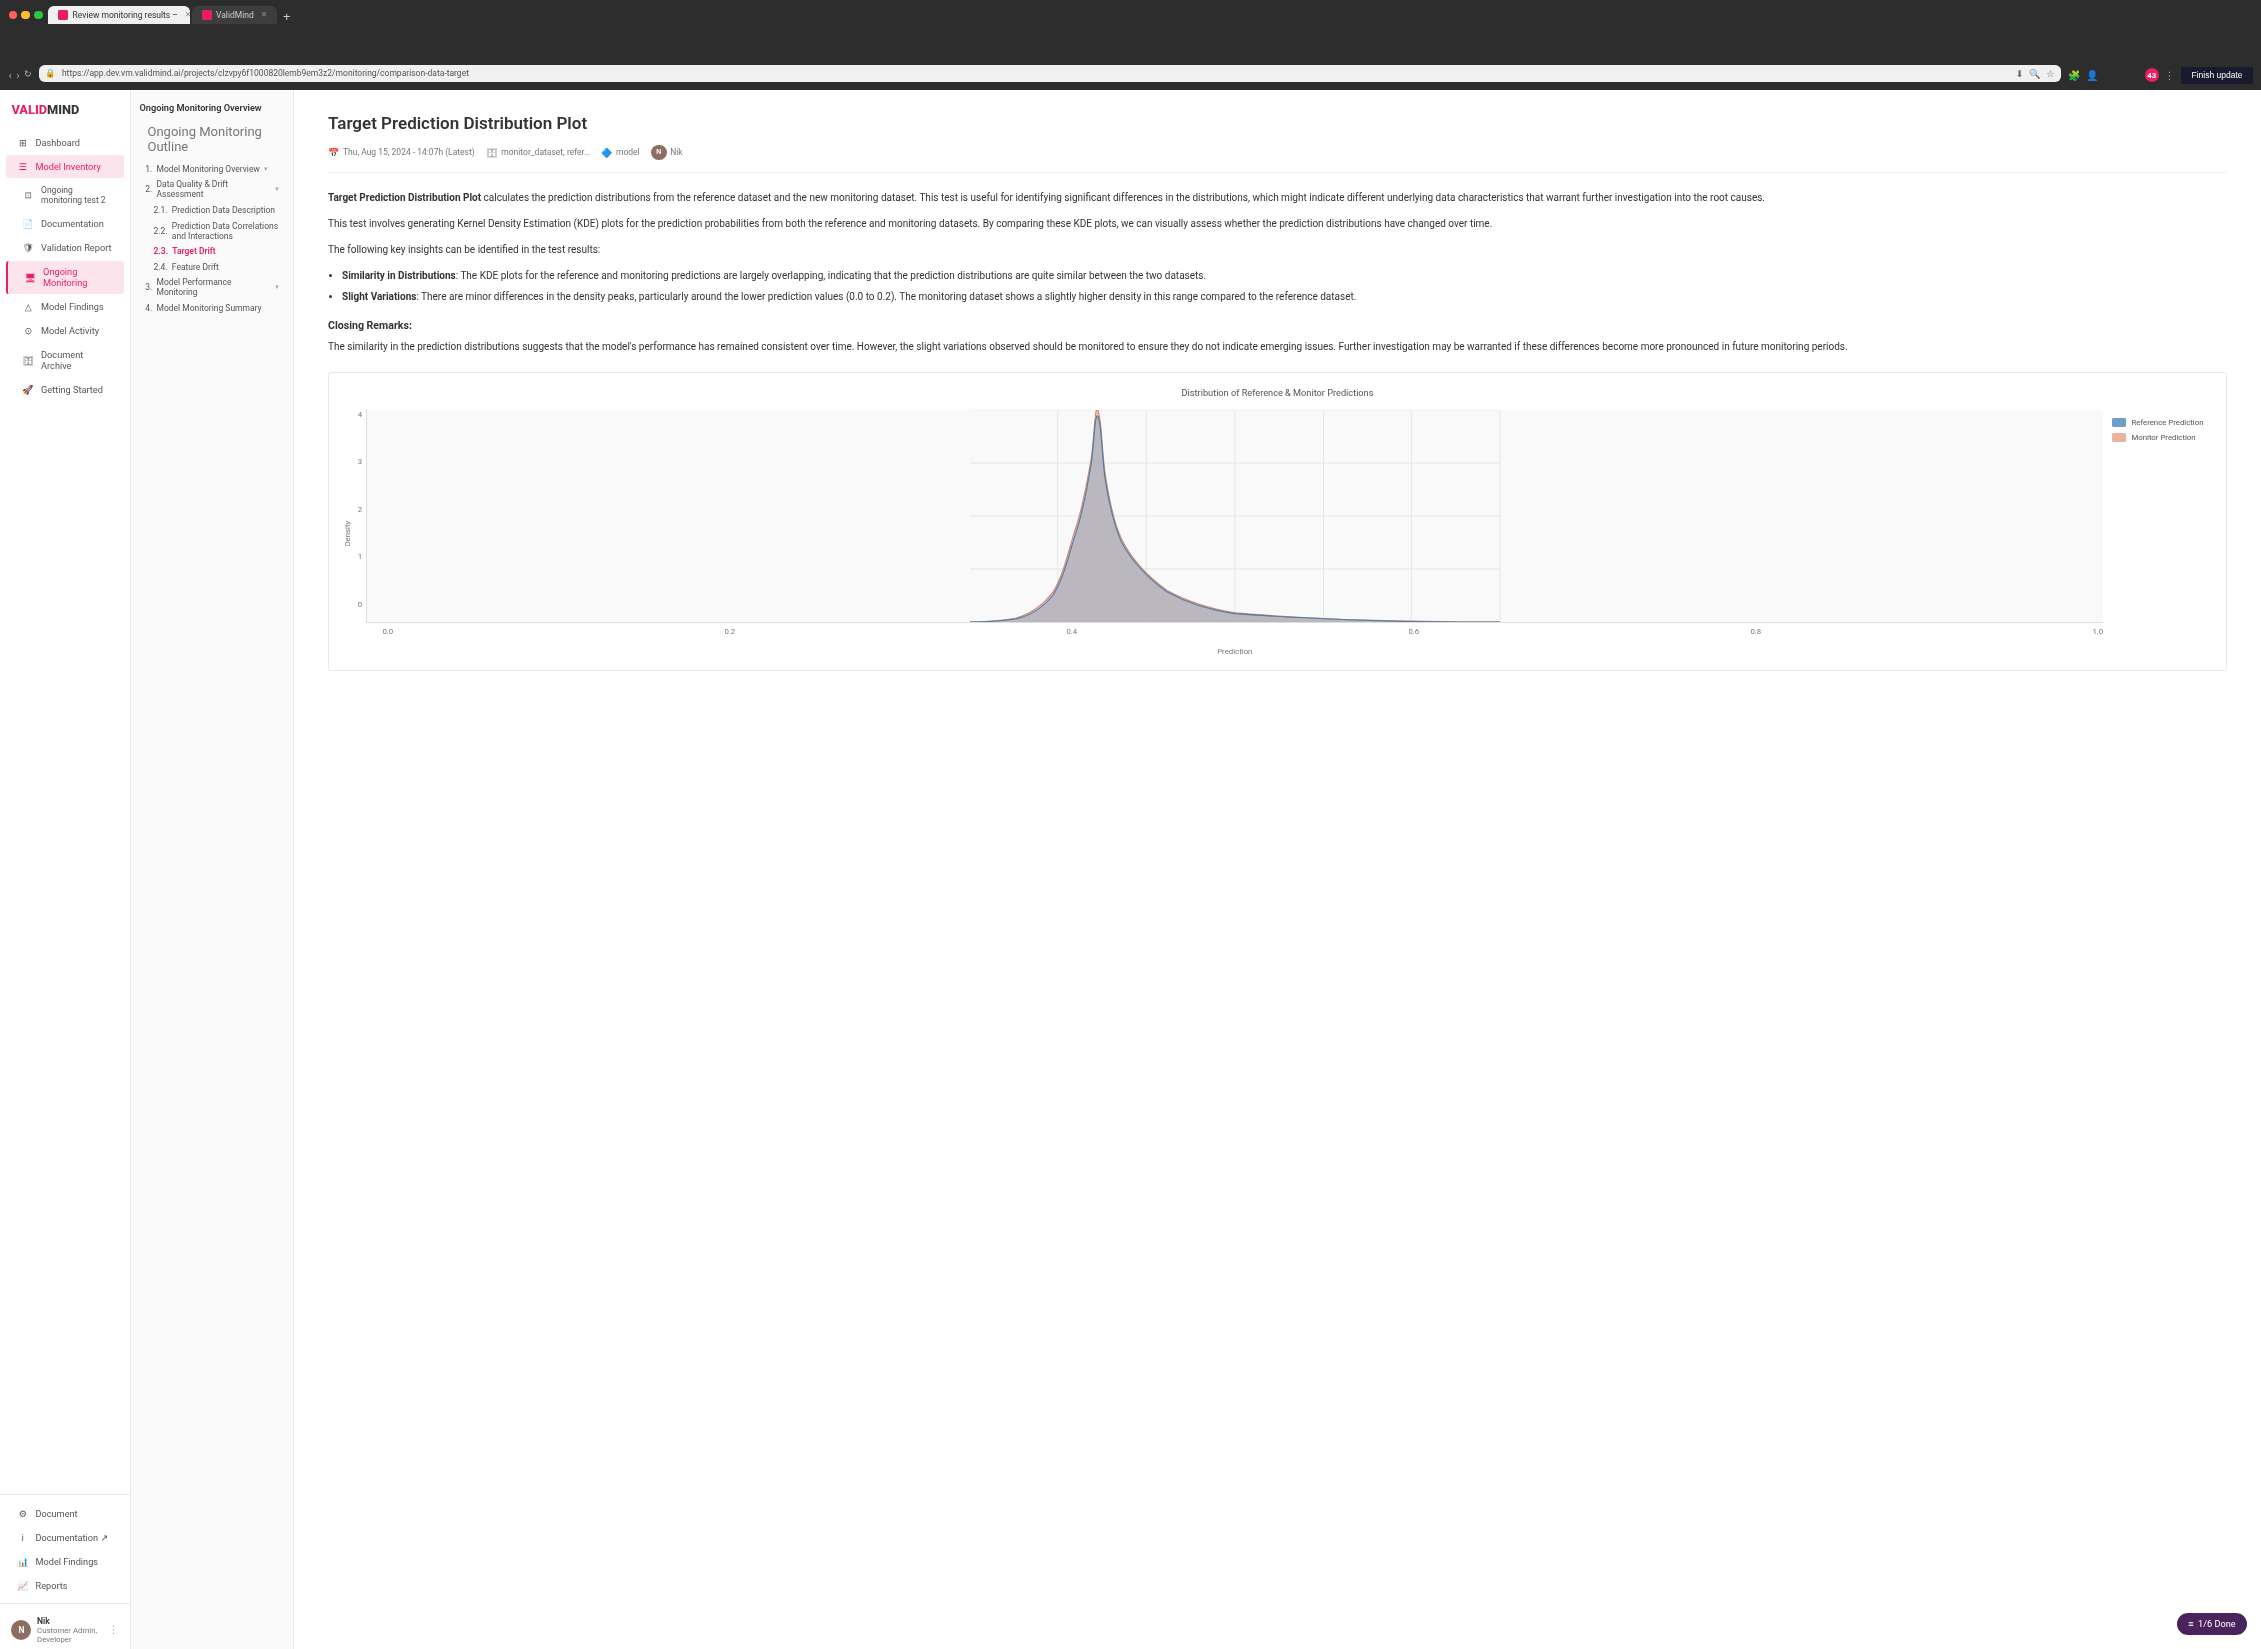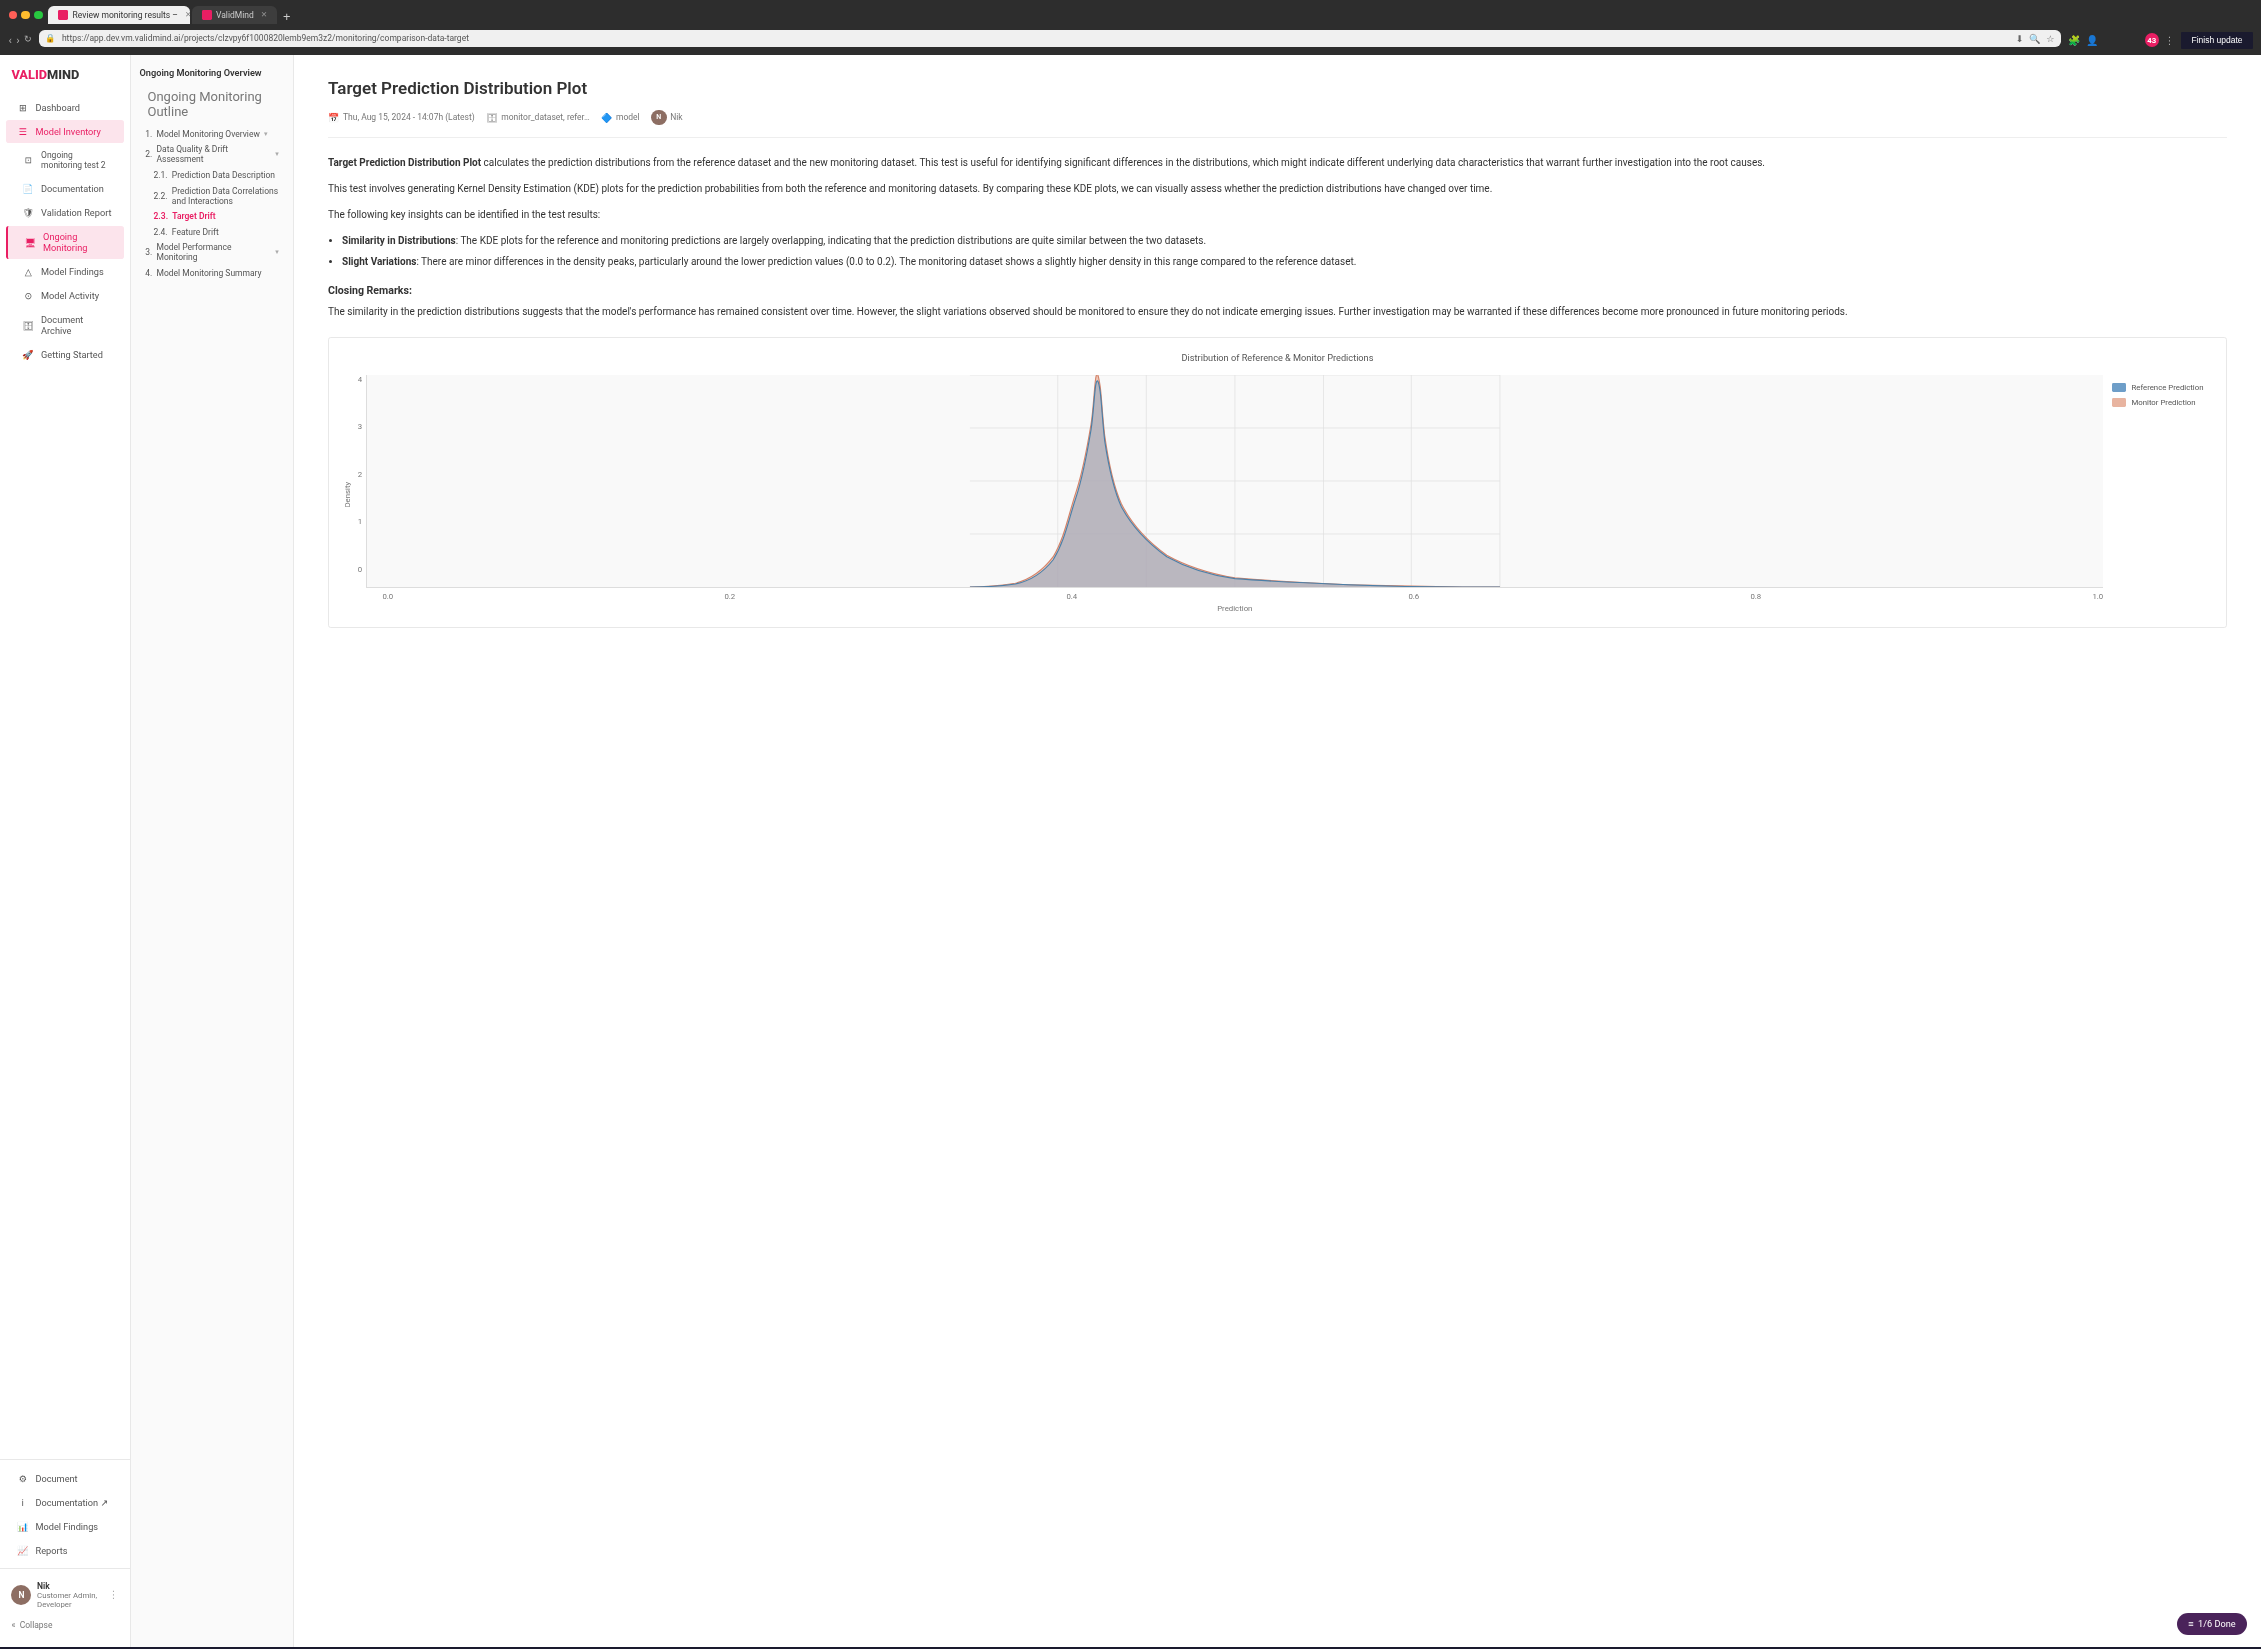--- a/index.html
+++ b/index.html
@@ -1,19 +1,19 @@
 <!DOCTYPE html>
 <html style="font-size:11.4px"><head>
   <meta charset="utf-8">
   <style>
     * { box-sizing: border-box; margin: 0; padding: 0; }
     body { font-family: -apple-system, BlinkMacSystemFont, 'Segoe UI', Roboto, sans-serif; background: #1a1a2e; color: #333; font-size: 10px; }
 
     
-    .browser-chrome { background: #2d2d2d; padding: 5.7px 8.5px 0; display: flex; flex-direction: column; }
+    .browser-chrome { background: #2d2d2d; padding: 5.7px 8.5px 0; display: flex; flex-direction: column; gap: 35px; }
     .browser-titlebar { display: flex; align-items: center; gap: 5.7px; margin-bottom: 5.7px; }
     .traffic-lights { display: flex; gap: 4.3px; }
     .traffic-light { width: 8.5px; height: 8.5px; border-radius: 50%; }
     .tl-red { background: #ff5f57; }
     .tl-yellow { background: #febc2e; }
     .tl-green { background: #28c840; }
     .tabs-bar { display: flex; gap: 1.4px; align-items: flex-end; flex: 1; }
     .browser-tab { background: #3d3d3d; color: #ccc; padding: 4.3px 10px; border-radius: 5.7px 5.7px 0 0; font-size: 8.5px; display: flex; align-items: center; gap: 4.3px; max-width: 142px; white-space: nowrap; overflow: hidden; text-overflow: ellipsis; }
     .browser-tab.active { background: #f0f0f0; color: #333; }
     .tab-favicon { width: 10px; height: 10px; background: #e91e63; border-radius: 1.4px; display: inline-block; flex-shrink: 0; }
@@ -62,21 +62,21 @@
     .section-heading { font-size: 10.6px; font-weight: 700; color: #333; margin: 14px 0 7px; }
     .bullet-list { padding-left: 14px; margin-bottom: 10px; }
     .bullet-list li { margin-bottom: 5.7px; line-height: 1.6; color: #333; font-size: 10px; }
 
     
     .chart-container { margin-top: 17px; border: 0.7px solid #e8e8e8; border-radius: 2.8px; padding: 14px; background: white; }
     .chart-title { text-align: center; font-size: 9.2px; color: #555; margin-bottom: 11.4px; }
     .chart-area { display: flex; gap: 0; }
     .chart-y-label { writing-mode: vertical-rl; transform: rotate(180deg); font-size: 7.8px; color: #777; display: flex; align-items: center; justify-content: center; margin-right: 5.7px; }
     .chart-main { flex: 1; }
-    .chart-x-label { text-align: center; font-size: 7.8px; color: #777; margin-top: 0; }
+    .chart-x-label { text-align: center; font-size: 7.8px; color: #777; margin-top: 8px; }
     .legend { display: flex; flex-direction: column; gap: 5.7px; padding: 8.5px; }
     .legend-item { display: flex; align-items: center; gap: 5.7px; font-size: 7.8px; color: #555; }
     .legend-color { width: 14px; height: 8.5px; border-radius: 1.4px; }
 
     
     .progress-pill { position: fixed; bottom: 14px; right: 14px; background: #4a235a; color: white; padding: 5.7px 11.4px; border-radius: 14px; font-size: 9.2px; display: flex; align-items: center; gap: 4.3px; }
   </style>
 </head>
 <body>
 

